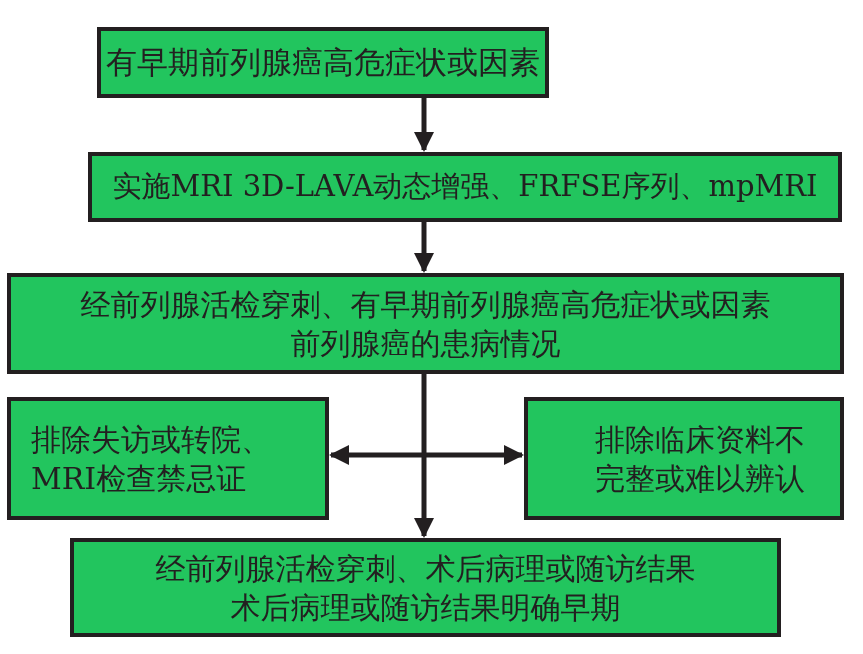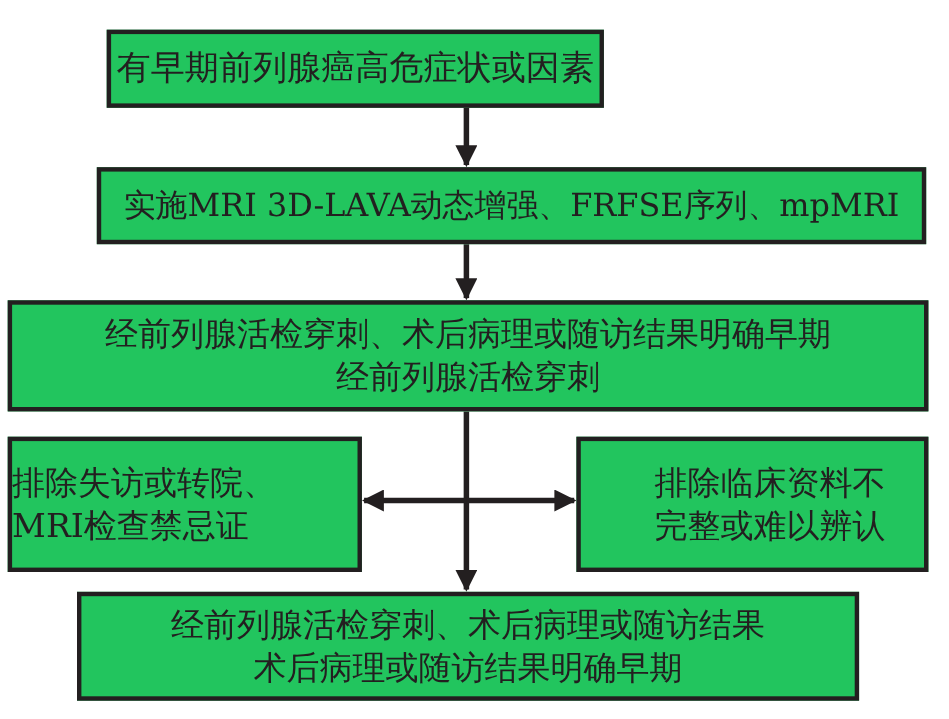--- a/index.html
+++ b/index.html
@@ -5,21 +5,21 @@
   html, body { margin:0; padding:0; background:#ffffff; }
   body { width:863px; height:654px; position:relative; overflow:hidden;
          font-family:"DejaVu Serif","Liberation Serif",serif; color:#231f20; }
   .box { position:absolute; box-sizing:border-box; border:4px solid #231f20; background:#22c55e;
          display:flex; flex-direction:column; align-items:center; justify-content:center;
          text-align:center; line-height:1.3; }
   .txt { display:block; white-space:nowrap; }
   #b1 { left:97px; top:27px; width:452px; height:71px; font-size:31px; }
   #b2 { left:49px; top:152px; width:754px; height:70px; font-size:29px;margin-left:39px; }
   #b3 { left:7px; top:273px; width:837px; height:101px; font-size:30px; }
-  #bl { left:7px; top:397px; width:322px; height:123px; font-size:30px; align-items:flex-start; padding-left:0; }
+  #bl { left:7px; top:397px; width:322px; height:123px; font-size:30px; align-items:flex-start; padding-left:20px; }
   #br { left:524px; top:397px; width:320px; height:123px; font-size:30px;padding-left:32px; }
   #b4 { left:70px; top:538px; width:711px; height:99px; font-size:30px; }
   svg.conn { position:absolute; left:0; top:0; width:863px; height:654px; }
 </style>
 </head>
 <body>
 
 <svg class="conn" viewBox="0 0 863 654">
   <defs>
     <marker id="ah" viewBox="0 0 10 10" refX="9" refY="5" markerWidth="4" markerHeight="4" orient="auto-start-reverse">
@@ -33,22 +33,22 @@
   <line x1="424" y1="455" x2="522" y2="455" stroke="#231f20" stroke-width="5" marker-end="url(#ah)"></line>
 </svg>
 
 <div class="box" id="b1">
   <span class="txt">有早期前列腺癌高危症状或因素</span>
 </div>
 <div class="box" id="b2">
   <span class="txt">实施MRI 3D-LAVA动态增强、FRFSE序列、mpMRI</span>
 </div>
 <div class="box" id="b3">
-  <span class="txt">经前列腺活检穿刺、术后病理或随访结果明确早期</span>
-  <span class="txt">经前列腺活检穿刺</span>
+  <span class="txt">经前列腺活检穿刺、有早期前列腺癌高危症状或因素</span>
+  <span class="txt">前列腺癌的患病情况</span>
 </div>
 <div class="box" id="bl">
   <span class="txt">排除失访或转院、</span>
   <span class="txt">MRI检查禁忌证</span>
 </div>
 <div class="box" id="br">
   <span class="txt">排除临床资料不</span>
   <span class="txt">完整或难以辨认</span>
 </div>
 <div class="box" id="b4">

